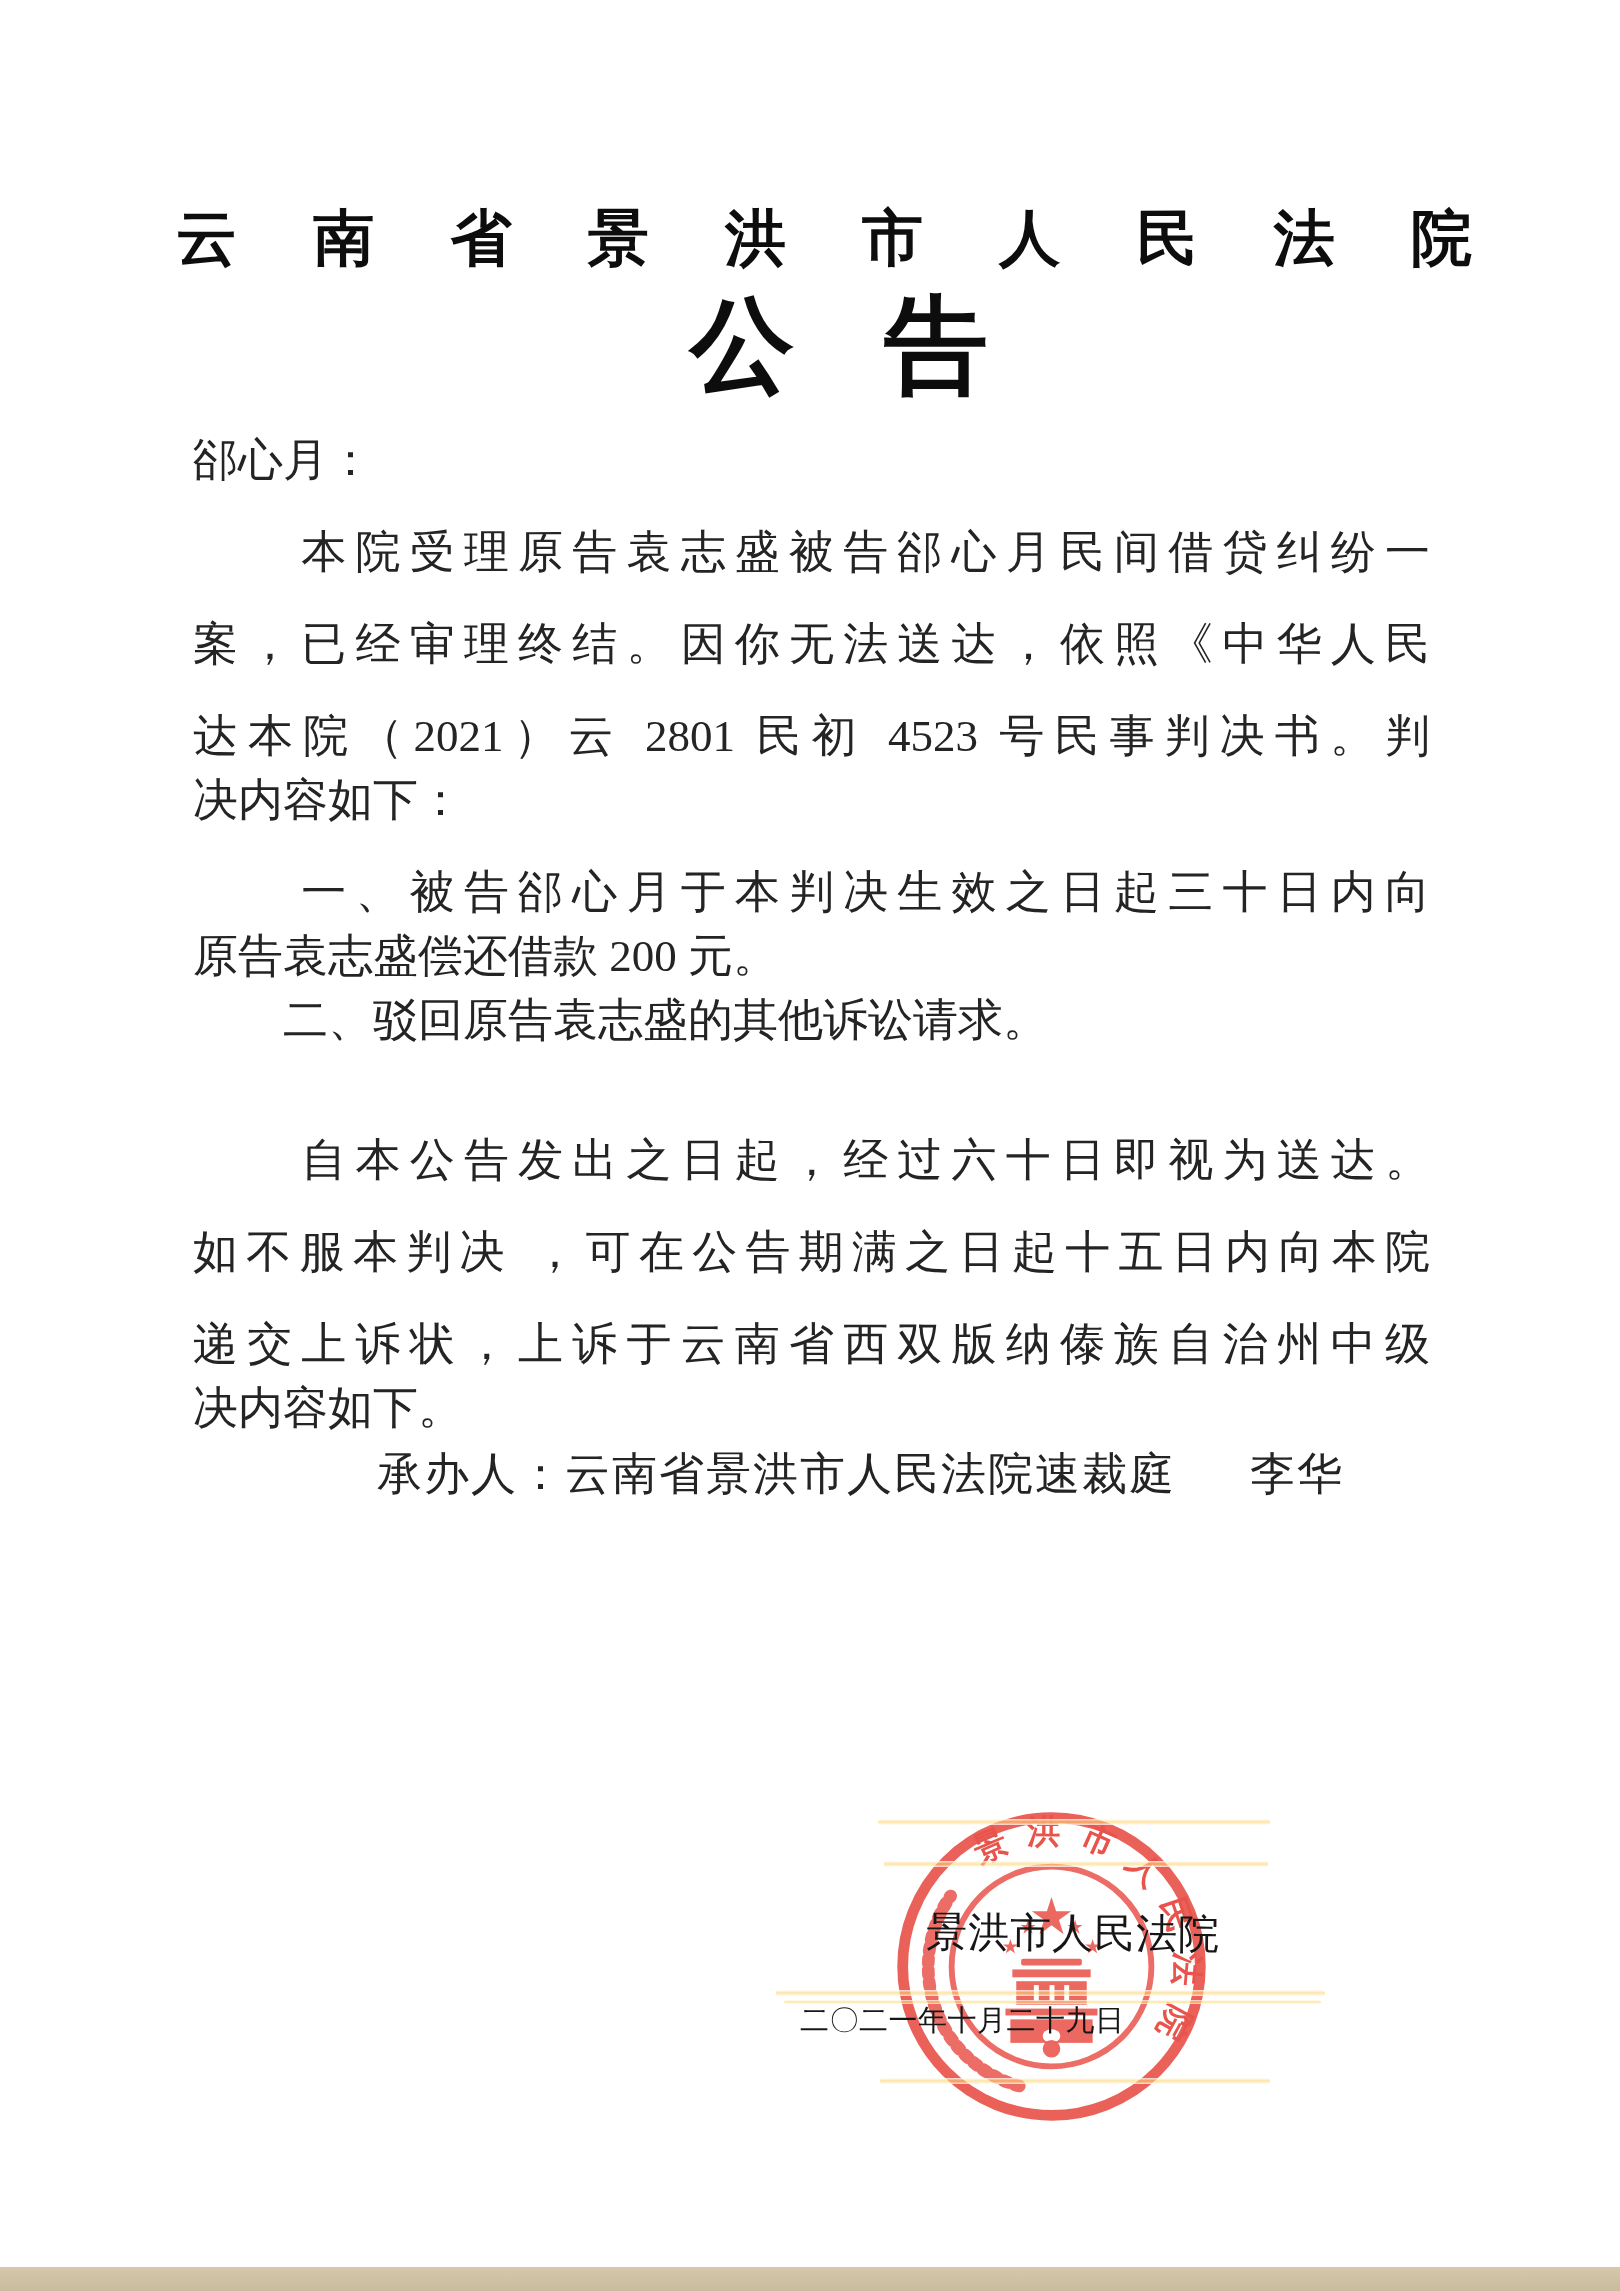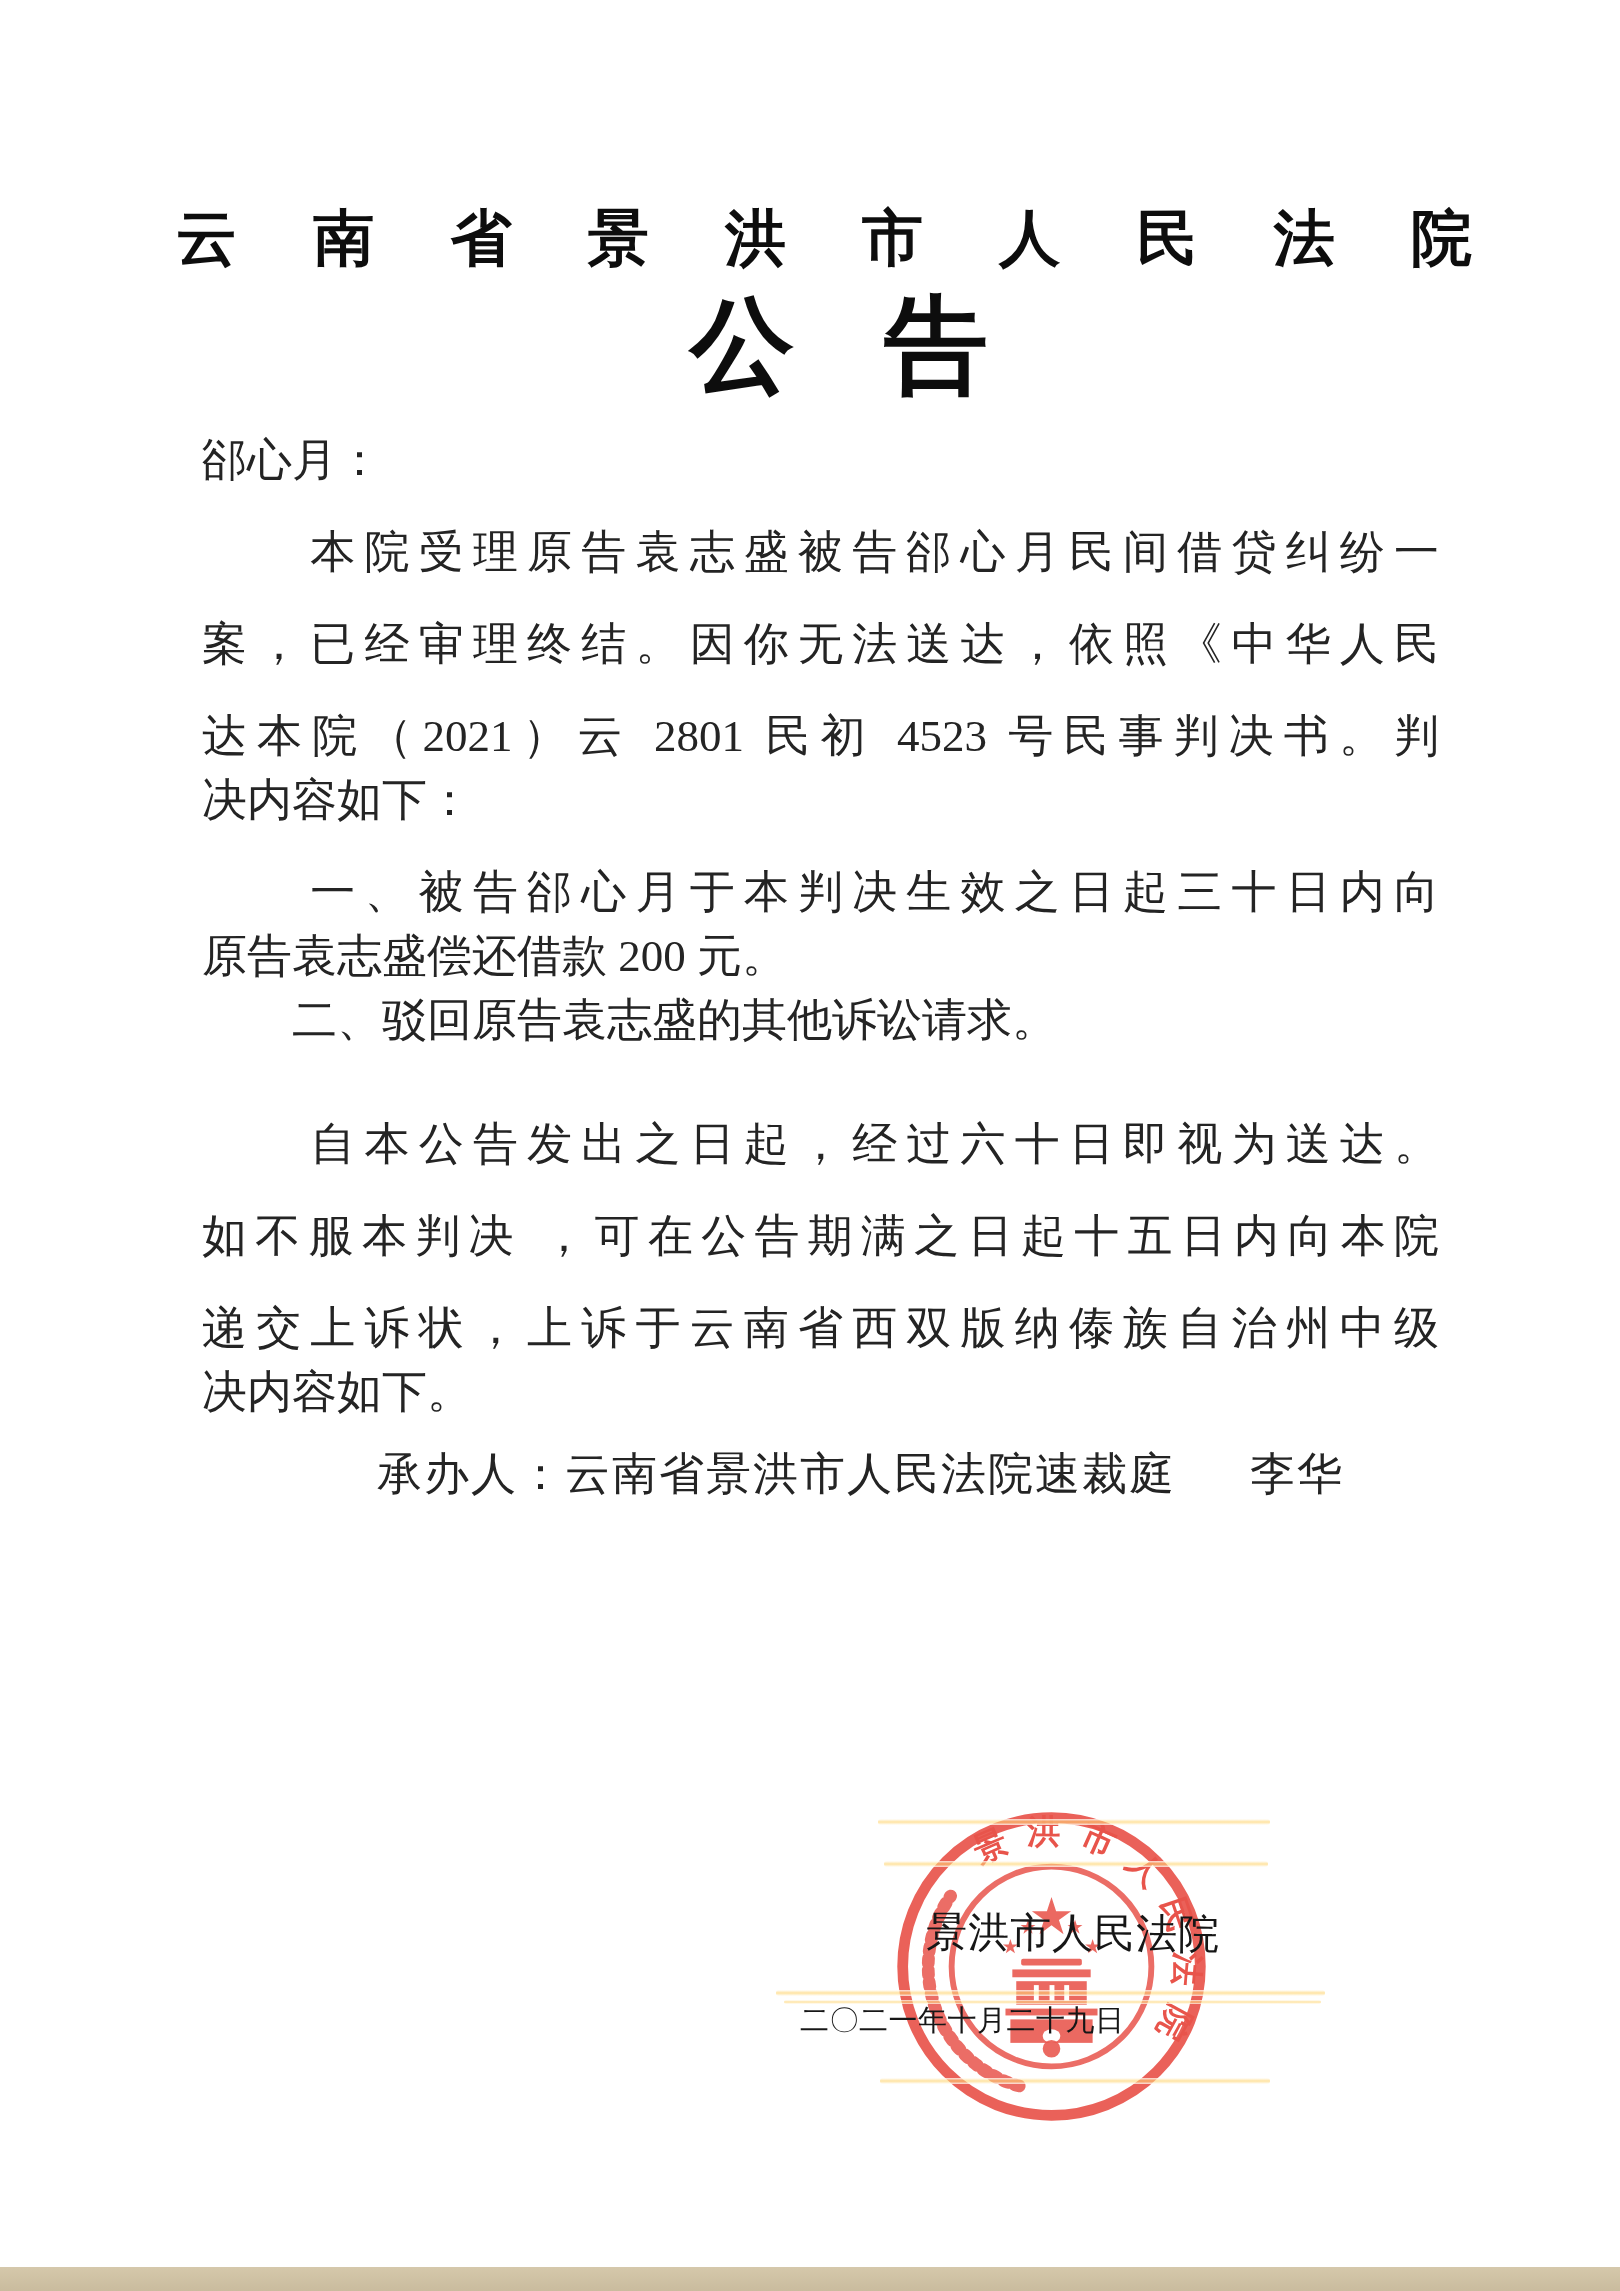--- a/index.html
+++ b/index.html
@@ -20,29 +20,29 @@
   
   .notice-title{
     position:absolute;left:29px;top:292px;width:100%;
     display:flex;justify-content:center;gap:90px;
     font-family:"Liberation Sans","DejaVu Sans",sans-serif;
     font-weight:900;font-size:104px;line-height:106px;color:var(--title-ink);
   }
 
   
   .body{
-    position:absolute;left:202px;top:428px;width:1237px;
+    position:absolute;left:193px;top:428px;width:1237px;
     font-size:45px;color:var(--ink);
   }
   .line{
     width:1237px;line-height:64px;min-height:64px;
     text-align:justify;text-align-last:left;text-justify:inter-character;
   }
   .line.full{text-align-last:justify;margin-top:28px;}
-  .line.gap{margin-top:60px;}
+  .line.gap{margin-top:76px;}
   .addressee{line-height:64px;font-size:45px;}
 
   
   .handler{
     position:absolute;left:377px;top:1449px;
     display:flex;gap:74px;
     font-size:45px;line-height:51px;letter-spacing:2px;color:var(--ink);
     white-space:nowrap;
     text-align:right;
   }

